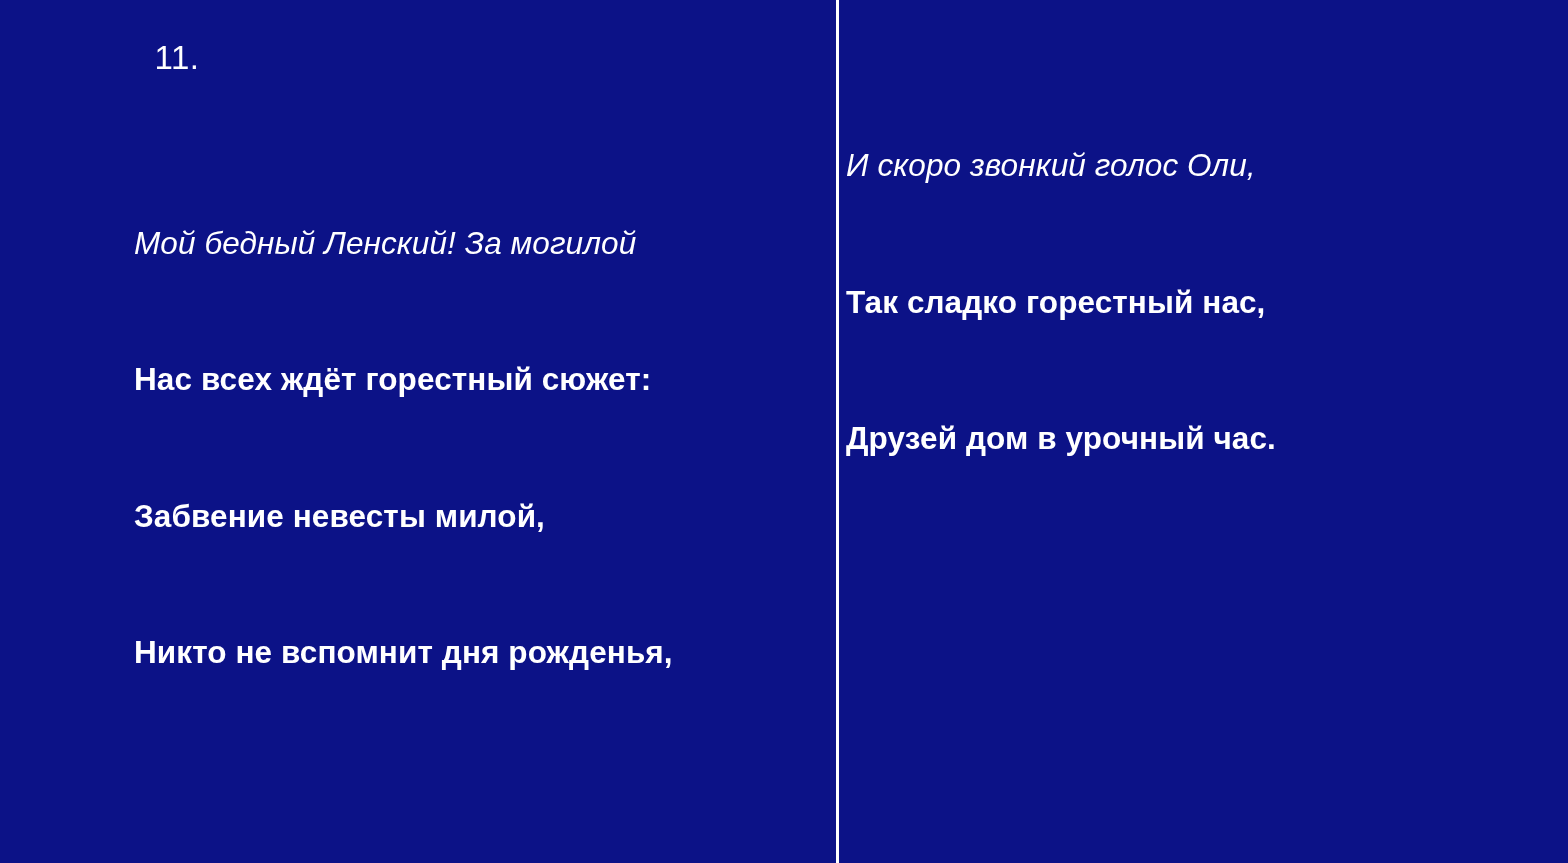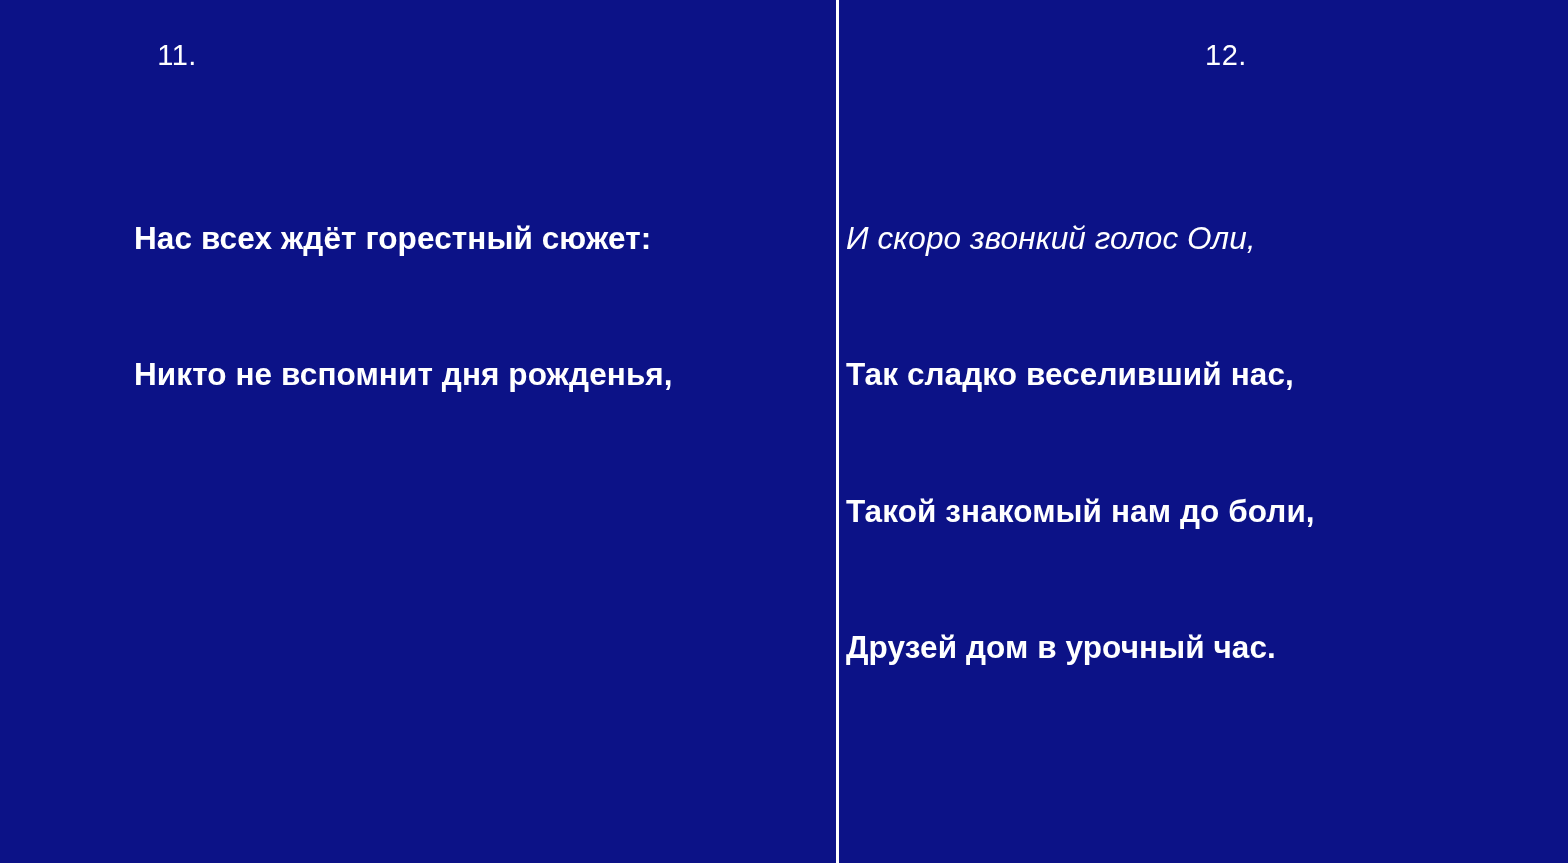--- a/index.html
+++ b/index.html
@@ -30,21 +30,21 @@
   .divider {
     position: absolute;
     left: 836px;
     top: 0;
     width: 3px;
     height: 863px;
     background: #ffffff;
   }
   .stanza-number {
     text-align: center;
-    font-size: 29px;
+    font-size: 33px;
     line-height: 1.2;
     margin-top: 38px;
     letter-spacing: 0.5px;
   }
   .col-left .stanza-number {
     padding-right: 430px;
   }
   .col-right .stanza-number {
     padding-left: 100px;
   }
@@ -73,40 +73,40 @@
   }
 </style>
 </head>
 <body>
 
 <div class="page">
 
   <div class="column col-left">
     <div class="stanza-number">11.</div>
     <div class="verse">
+      <span class="first-line">Мой бедный Ленский! За могилой</span>
       <span class="line">Нас всех ждёт горестный сюжет:</span>
+      <span class="line">Забвение невесты милой,</span>
       <span class="line">Никто не вспомнит дня рожденья,</span>
       
       
       
       
       
       
       
       
       
     </div>
   </div>
 
   <div class="column col-right">
-    <div class="stanza-number">12.</div>
     <div class="verse">
       <span class="first-line">И скоро звонкий голос Оли,</span>
-      <span class="line">Так сладко веселивший нас,</span>
-      <span class="line">Такой знакомый нам до боли,</span>
+      <span class="line">Так сладко горестный нас,</span>
       <span class="line">Друзей дом в урочный час.</span>
       
       
       
       
       
       
       
       
       

